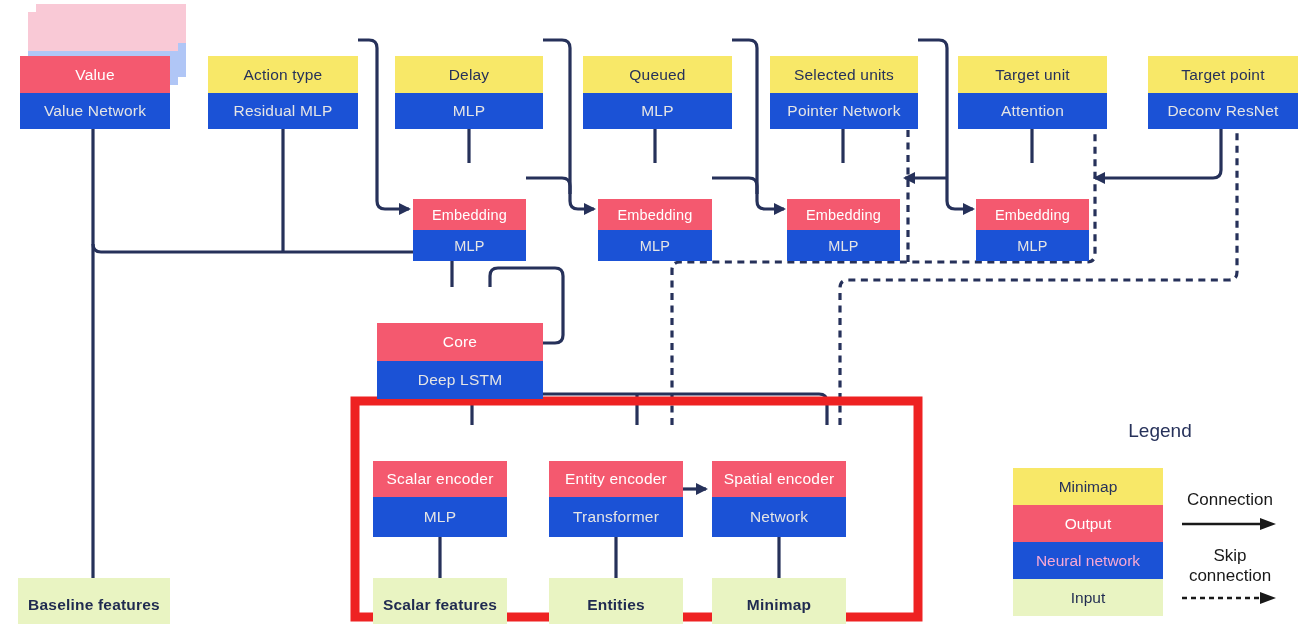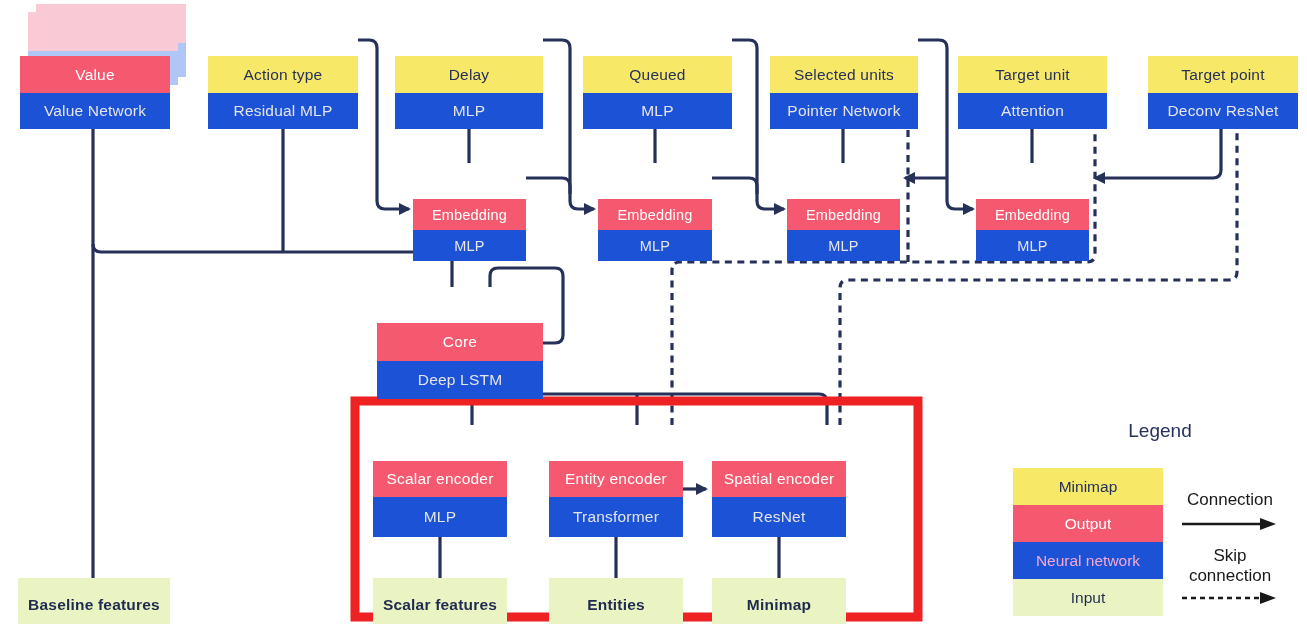--- a/index.html
+++ b/index.html
@@ -153,21 +153,21 @@
   <div class="node enc" style="left:373px;top:425px;width:134px;">
     <div class="hd">Scalar encoder</div>
     <div class="bd">MLP</div>
   </div>
   <div class="node enc" style="left:549px;top:425px;width:134px;">
     <div class="hd">Entity encoder</div>
     <div class="bd">Transformer</div>
   </div>
   <div class="node enc" style="left:712px;top:425px;width:134px;">
     <div class="hd">Spatial encoder</div>
-    <div class="bd">ResNet</div>
+    <div class="bd">Network</div>
   </div>
 
   <div class="input-box" style="left:18px;top:578px;width:152px;">Baseline features</div>
   <div class="input-box" style="left:373px;top:578px;width:134px;">Scalar features</div>
   <div class="input-box" style="left:549px;top:578px;width:134px;">Entities</div>
   <div class="input-box" style="left:712px;top:578px;width:134px;">Minimap</div>
 
   <div class="legend-title">Legend</div>
   <div class="legend-row lg-action" style="top:468px;">Minimap</div>
   <div class="legend-row lg-output" style="top:505px;">Output</div>

